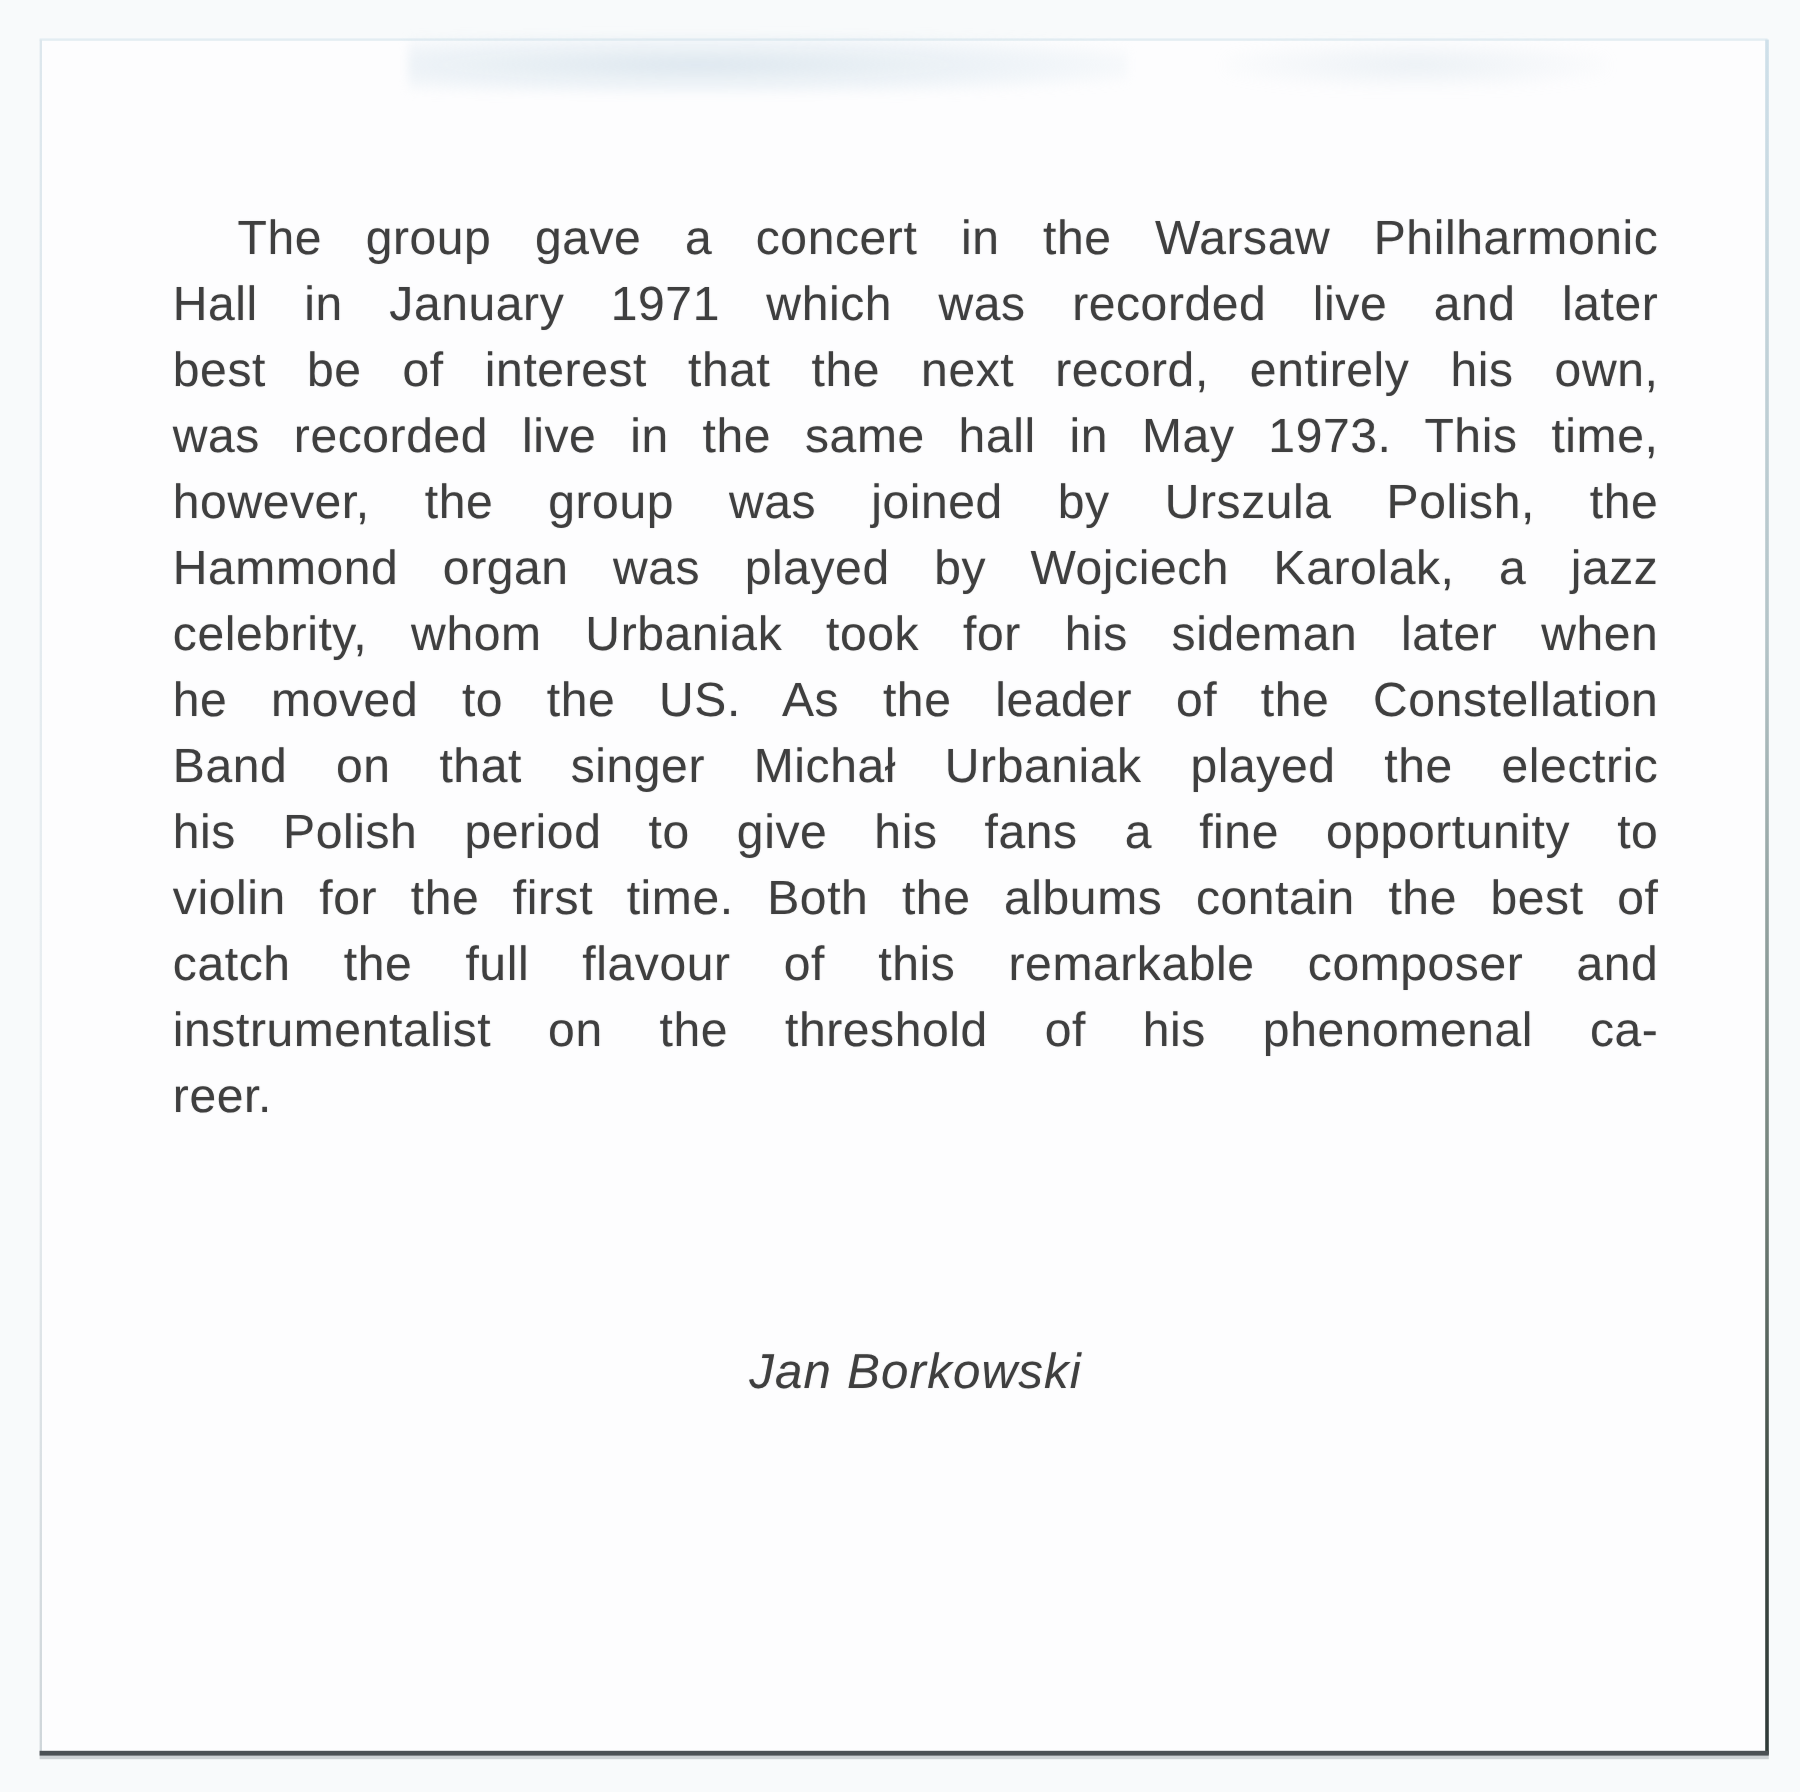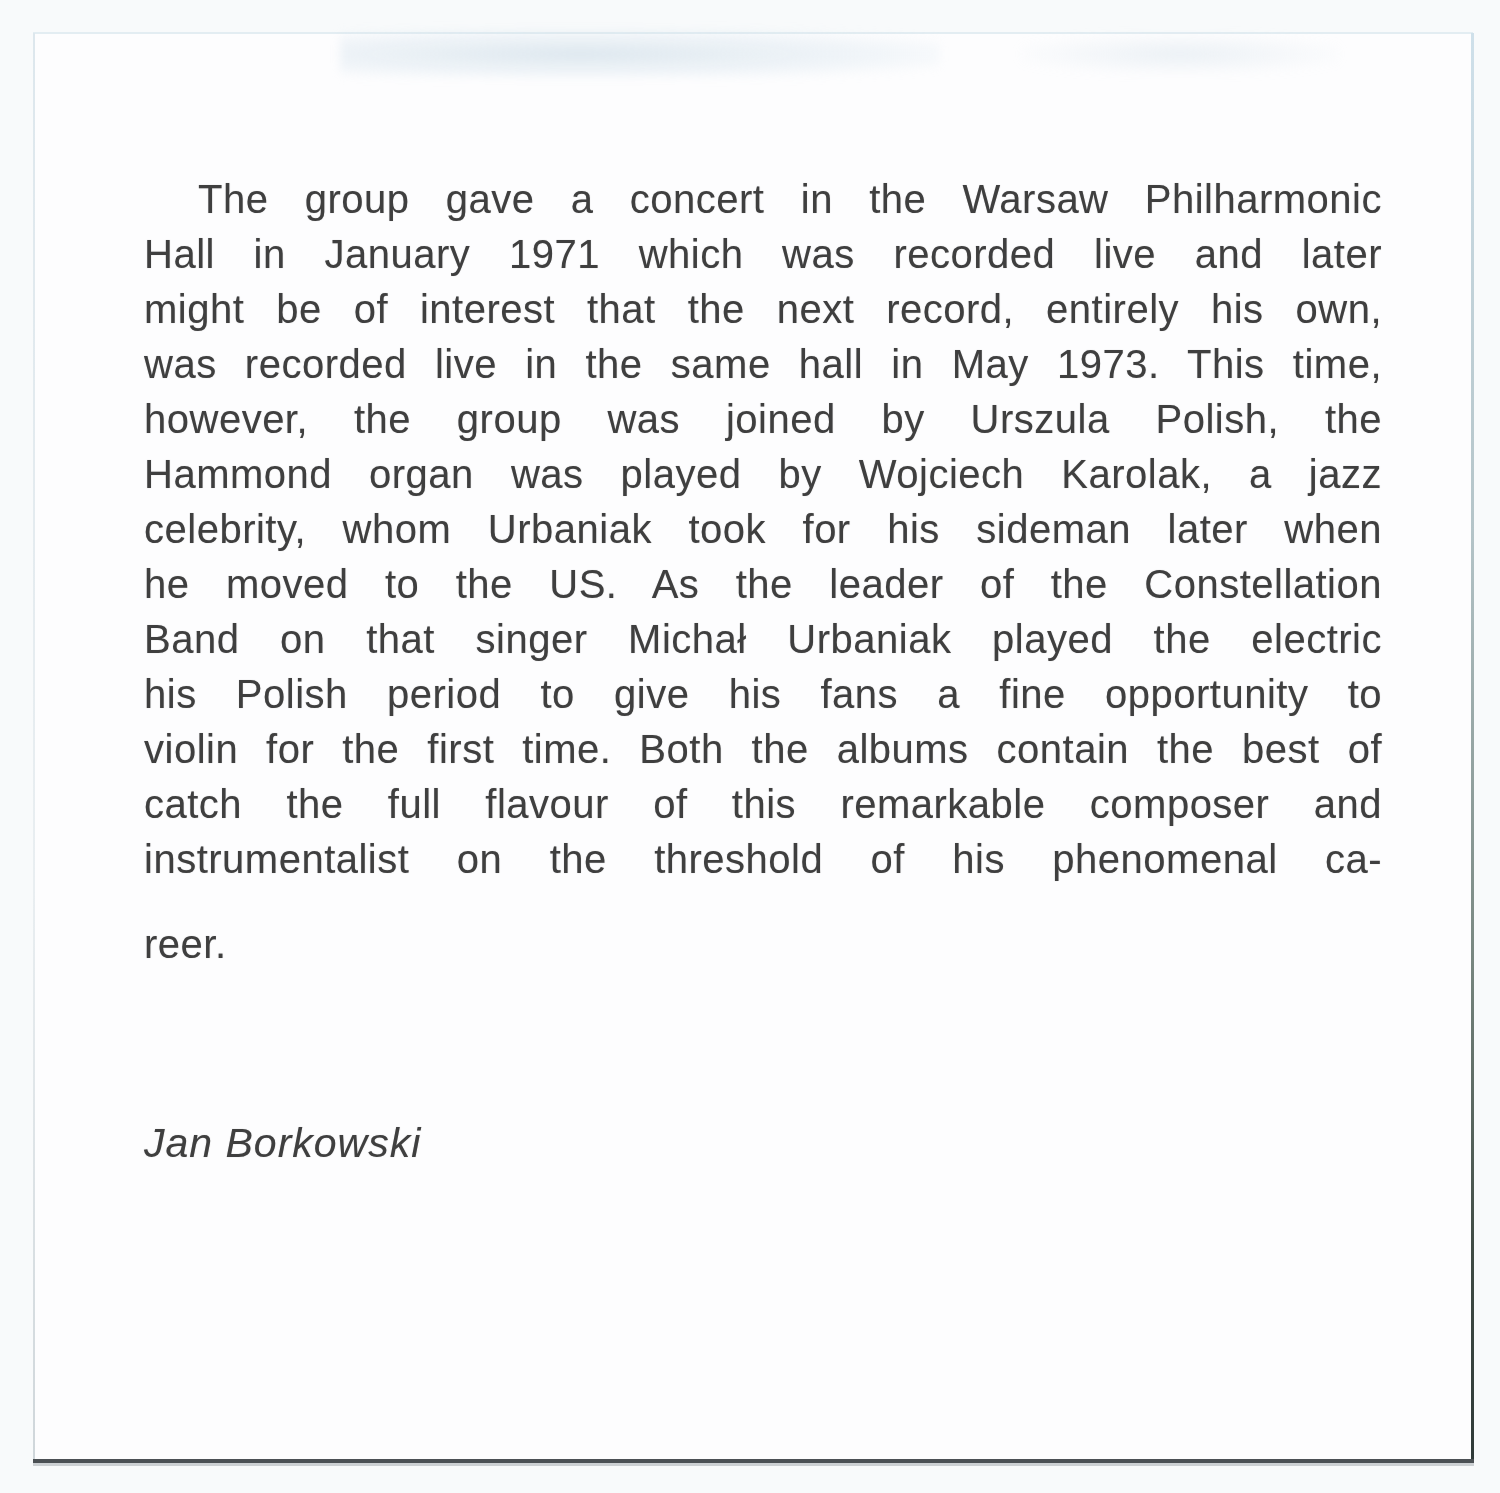--- a/index.html
+++ b/index.html
@@ -82,30 +82,29 @@
     text-align: justify;
     text-align-last: justify;
     white-space: nowrap;
   }
   .text-line.indent-first {
     padding-left: 54px;
   }
   .text-line.last-line {
     text-align: right;
     text-align-last: left;
-    margin-top: 30px;
   }
   .signature {
     position: absolute;
     left: 144px;
     top: 1116px;
     width: 1238px;
     height: 55px;
     line-height: 55px;
-    text-align: left;
+    text-align: center;
     font-style: italic;
     font-size: 41px;
     letter-spacing: 1px;
     color: #3f3f3f;
     text-shadow: 0 0 1px rgba(70,70,70,0.35);
   }
 </style>
 </head>
 <body>
 
@@ -117,21 +116,21 @@
   <div class="edge-left"></div>
   <div class="edge-right"></div>
   <div class="edge-bottom"></div>
 
   <div class="bleed-artifact"></div>
   <div class="bleed-artifact-2"></div>
 
   <div class="text-block">
     <div class="text-line indent-first">The group gave a concert in the Warsaw Philharmonic</div>
     <div class="text-line">Hall in January 1971 which was recorded live and later</div>
-    <div class="text-line">might be of interest that the next record, entirely his own,</div>
+    <div class="text-line">best be of interest that the next record, entirely his own,</div>
     <div class="text-line">was recorded live in the same hall in May 1973. This time,</div>
     <div class="text-line">however, the group was joined by Urszula Polish, the</div>
     <div class="text-line">Hammond organ was played by Wojciech Karolak, a jazz</div>
     <div class="text-line">celebrity, whom Urbaniak took for his sideman later when</div>
     <div class="text-line">he moved to the US. As the leader of the Constellation</div>
     <div class="text-line">Band on that singer Michał Urbaniak played the electric</div>
     <div class="text-line">his Polish period to give his fans a fine opportunity to</div>
     <div class="text-line">violin for the first time. Both the albums contain the best of</div>
     <div class="text-line">catch the full flavour of this remarkable composer and</div>
     <div class="text-line">instrumentalist on the threshold of his phenomenal ca-</div>

